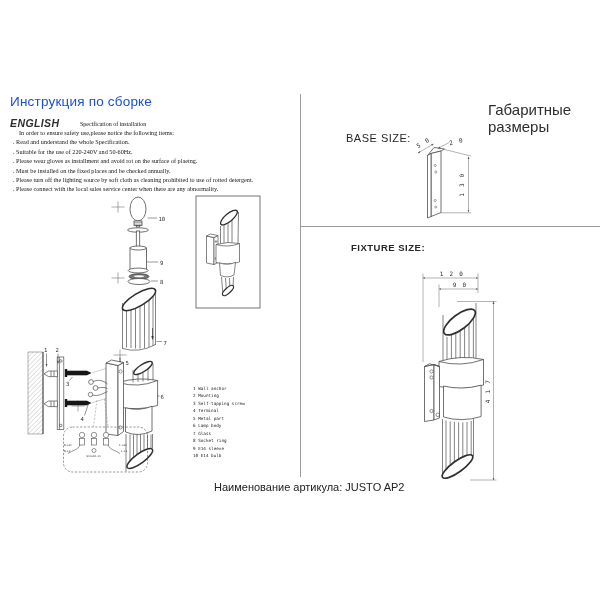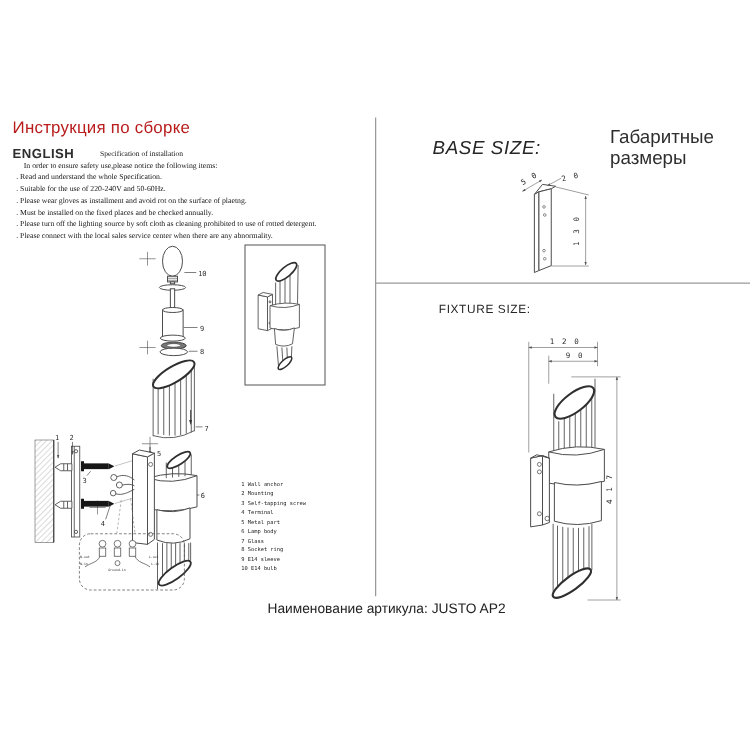--- a/index.html
+++ b/index.html
@@ -1,29 +1,29 @@
 <!DOCTYPE html>
 <html><head>
 <meta charset="utf-8">
 <style>
   html,body{margin:0;padding:0;}
   body{width:600px;height:600px;background:#ffffff;position:relative;
        font-family:"Liberation Sans",sans-serif;color:#1f1f1f;overflow:hidden;}
   .abs{position:absolute;}
-  #doc-title{left:10px;top:94px;font-size:13.5px;letter-spacing:.2px;color:#b91c1c;}
-  #english-label{left:10px;top:117px;font-size:10.5px;font-weight:600;color:#2e2e2e;letter-spacing:.4px;}
+  #doc-title{left:10px;top:94px;font-size:13.5px;letter-spacing:.2px;color:#1d4ed8;}
+  #english-label{left:10px;top:117px;font-size:10.5px;font-weight:600;color:#2e2e2e;letter-spacing:.4px;font-style:italic;}
   #spec-heading{left:80px;top:121px;font-size:6px;font-family:"Liberation Serif",serif;color:#111;}
   #instructions{left:13px;top:128px;font-size:6.2px;line-height:9.4px;
                 font-family:"Liberation Serif",serif;color:#161616;white-space:nowrap;}
   #instructions .lead{padding-left:6px;}
   #parts-list{left:193px;top:385px;font-size:4.3px;line-height:7.45px;
               font-family:"DejaVu Sans Mono",monospace;color:#222;white-space:nowrap;}
   #right-title{left:488px;top:101px;font-size:15px;color:#2e2e2e;}
-  #base-size-label{left:346px;top:110px;font-size:15px;letter-spacing:.5px;color:#262626;font-style:italic;}
-  #fixture-size-label{left:351px;top:242px;font-size:9.5px;letter-spacing:.5px;color:#262626;}
+  #base-size-label{left:346px;top:132px;font-size:11px;letter-spacing:.5px;color:#262626;}
+  #fixture-size-label{left:351px;top:242px;font-size:9.5px;letter-spacing:.5px;color:#262626;font-weight:bold;}
   #footer-article{left:214px;top:481px;font-size:11px;color:#222;}
   .vdivider{left:300px;top:94px;width:1px;height:383px;background:#9a9a9a;}
   .hdivider{left:300px;top:226px;width:300px;height:1px;background:#9a9a9a;}
   svg{position:absolute;overflow:visible;}
   svg text{font-family:"DejaVu Sans Mono",monospace;fill:#2b2b2b;}
   .callout{font-size:5.6px;}
   .dim{font-size:6px;letter-spacing:1.3px;}
   .tinylbl{font-size:2.6px;letter-spacing:0;}
 </style>
 </head>

